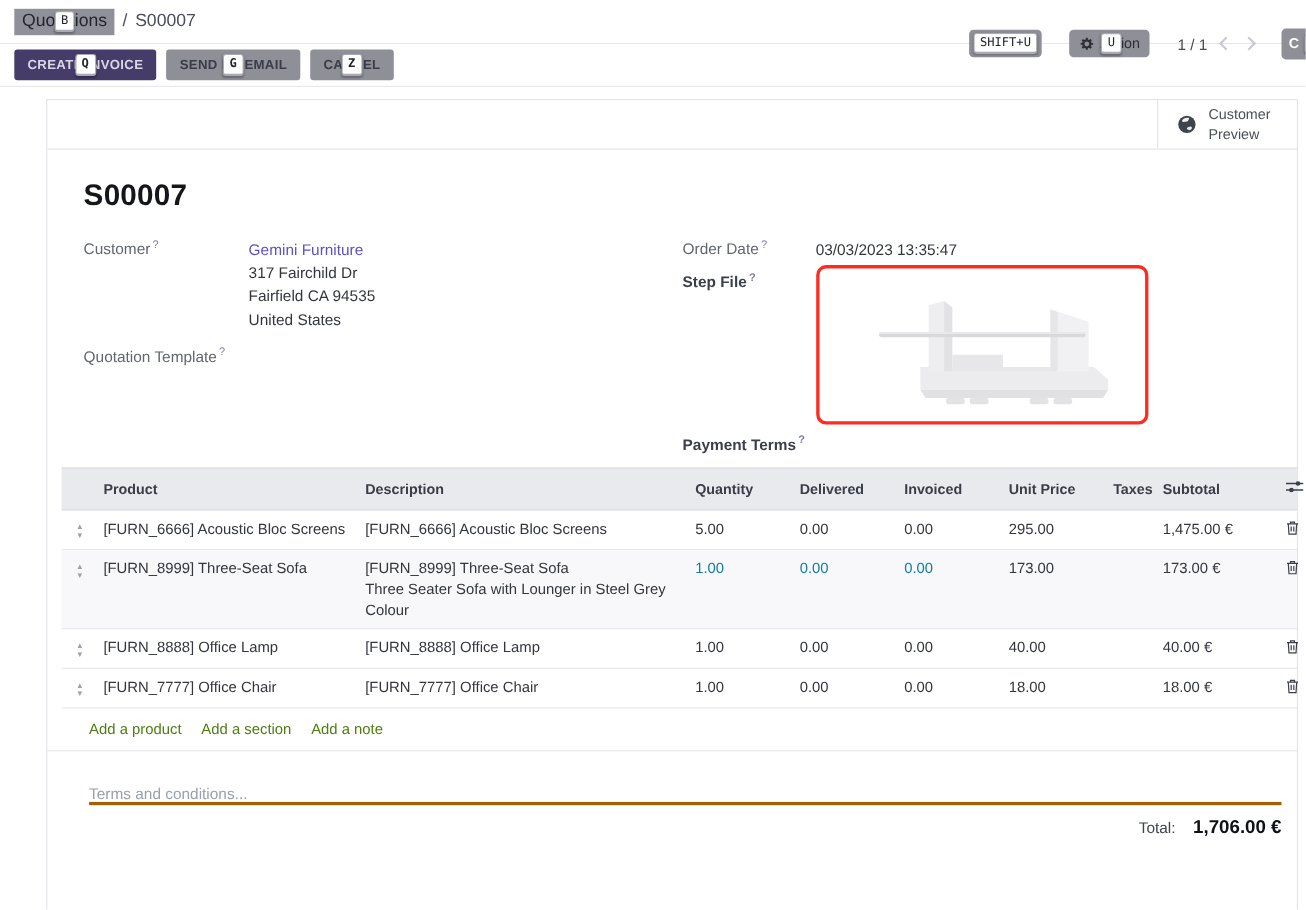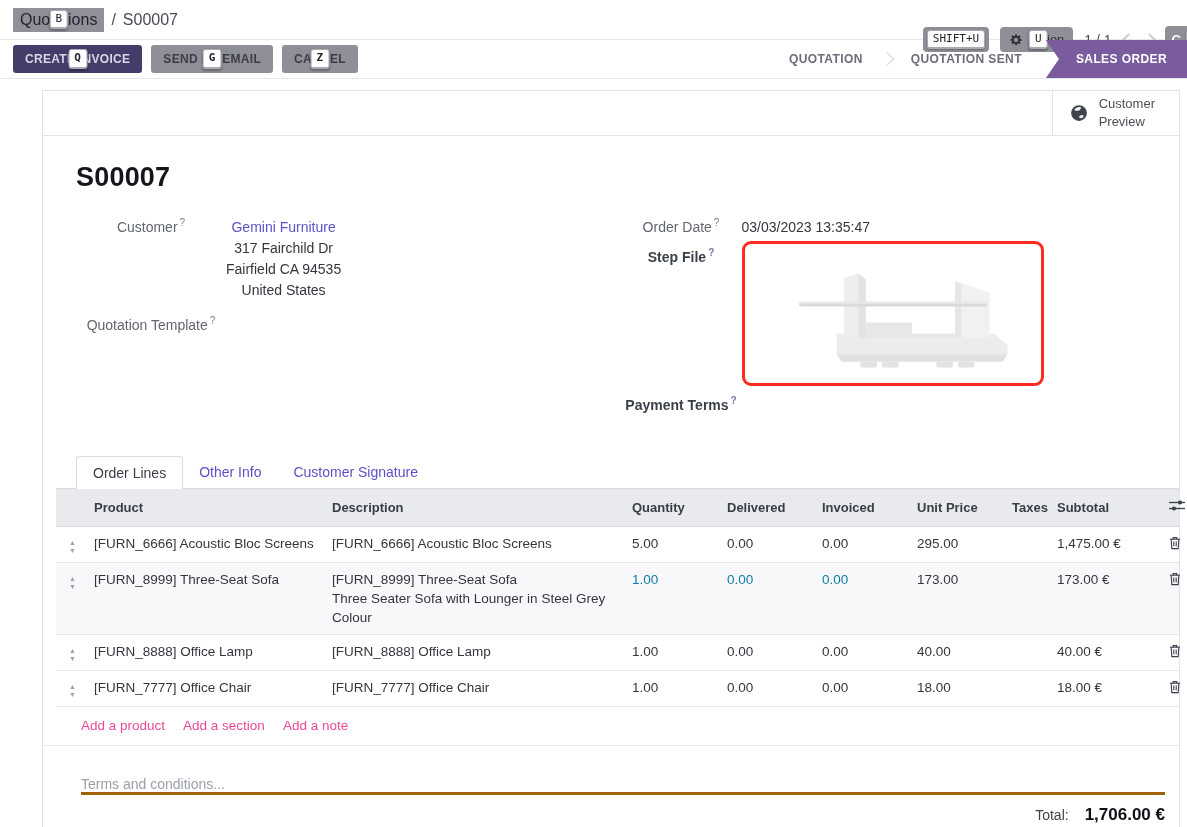--- a/index.html
+++ b/index.html
@@ -9,21 +9,21 @@
     font-family:"Liberation Sans", sans-serif; color:#33363d; font-size:13.5px;
   }
   
   .topbar { height:40px; display:flex; align-items:center; padding-left:13px; border-bottom:1px solid #e6e7ea; }
   .breadcrumb { font-size:16px; color:#4a4d57; display:flex; align-items:center; gap:7px; }
   .bc-parent { position:relative; background:#90909a; color:#23252d; padding:3px 7px; cursor:pointer; }
   .kbd { display:inline-block; background:#fdfdfd; border:1px solid #a9aab3; border-bottom-width:2px;
          border-radius:3px; padding:1px 5px; font-family:"DejaVu Sans Mono", monospace; font-size:11px;
          color:#23252d; line-height:1.35; box-shadow:0 1px 2px rgba(0,0,0,.28); }
   .kbd-center { position:absolute; left:50%; top:50%; transform:translate(-50%,-50%); z-index:3; }
-  .topbar-right { margin-left:auto; display:flex; align-items:center; gap:11px;margin-top:40px; }
+  .topbar-right { margin-left:auto; display:flex; align-items:center; gap:25px;margin-top:40px; }
   .hintbtn { background:#8f8f97; border-radius:4px; padding:3px 4px; display:flex; align-items:center; cursor:pointer; }
   .actionbtn { background:#8f8f97; border-radius:4px; padding:5px 9px; display:flex; align-items:center; gap:5px;
                color:#2c2f38; font-size:13px; position:relative; cursor:pointer; }
   .actionbtn .kbd { position:absolute; left:52%; top:50%; transform:translate(-50%,-50%); }
   .pager { display:flex; align-items:center; gap:12px; color:#4a4d57; font-size:14px; }
   .chev { width:9px; height:9px; border-top:2px solid #c9cbd1; border-right:2px solid #c9cbd1; display:inline-block; cursor:pointer; }
   .chev-left  { transform:rotate(-135deg); }
   .chev-right { transform:rotate(45deg); }
   .corner-btn { background:#8f8f97; border-radius:4px; padding:5px 7px; color:#fff; font-weight:bold; font-size:13px;
                 display:flex; align-items:center; gap:5px; margin-right:-26px; cursor:pointer; }
@@ -44,21 +44,21 @@
                   padding:0 44px 0 30px; margin-right:-24px; }
   
   .sheet { position:absolute; left:42px; right:7px; top:90px; bottom:0; background:#fff;
            border:1px solid #e2e3e7; border-bottom:none; }
   .sheet-header { height:45px; border-bottom:1px solid #e2e3e7; display:flex; justify-content:flex-end; }
   .preview-btn { border-left:1px solid #e2e3e7; display:flex; align-items:center; gap:11px;
                  padding:0 24px 0 17px; font-size:13px; color:#4a4f58; line-height:1.35; cursor:pointer; }
   .sheet-body { padding:26px 14px 0 33px; }
   .doc-title { font-size:27px; font-weight:600; color:#14161c; margin-bottom:24px; letter-spacing:.2px; }
   .fieldgrid { display:flex; }
-  .fcol { width:50%;text-align:center; }
+  .fcol { width:50%; }
   .frow { display:flex; margin-bottom:9px; }
   .flabel { width:150px; color:#62666f; font-size:14px; flex:none; }
   .fcol-right .flabel { width:121px; }
   .flabel.bold { color:#3a3f4a; font-weight:bold; }
   .help { color:#8077a0; font-size:10px; vertical-align:super; margin-left:2px; }
   .fvalue { font-size:14px; color:#33363d; line-height:21px; }
   .link { color:#5c52c7; cursor:pointer; text-decoration:none; }
   .mt14 { margin-top:14px; }
   .stepbox { width:302px; height:145px; border:3px solid #fe2b1f; border-radius:9px; background:#fff;
              display:flex; align-items:center; justify-content:center; margin-top:-6px; }
@@ -78,21 +78,21 @@
   .cell.num { text-align:left; }
   .cell.product { padding-left:5px; }
   .handle { text-align:center; color:#9aa0a8; font-size:7px; line-height:1; padding-top:11px; cursor:grab; }
   .handle span { display:block; margin:1px 0; }
   .teal { color:#0d7ea6; }
   .rowhl { background:#f8f8fa; }
   .cell.icon-cell { padding-top:9px; text-align:center; cursor:pointer; }
   .cell:empty { padding-top:0; padding-bottom:0; }
   .desc2:empty { display:none; }
   .addrow { display:flex; gap:18px; padding:11px 0 12px 38px; border-bottom:1px solid #e6e7ea; font-size:13.5px; }
-  .addlink { color:#ec4899; cursor:pointer; }
+  .addlink { color:#4d7c0f; cursor:pointer; }
   
   .bottom { display:flex; justify-content:space-between; padding:20px 14px 0 38px;flex-direction:column; }
   .terms { color:#9aa0ab; font-size:14px; padding-top:10px; cursor:text; }
   .totalbox { border-top:3px solid #a16207; padding-top:10px; display:flex; align-items:baseline;
               gap:16px; min-width:168px; justify-content:flex-end; }
   .total-label { font-size:14px; color:#3f434c; }
   .total-value { font-size:17px; font-weight:bold; color:#0f1116; }
 </style>
 </head>
 <body>
@@ -135,26 +135,20 @@
     <span class="kbd kbd-center">Q</span>
   </span>
   <span class="btn btn-hinted">
     <span>SEND BY EMAIL</span>
     <span class="kbd kbd-center">G</span>
   </span>
   <span class="btn btn-hinted">
     <span>CANCEL</span>
     <span class="kbd kbd-center">Z</span>
   </span>
-  <div class="statusbar">
-    <span class="stage">QUOTATION</span>
-    <span class="stage-sep"></span>
-    <span class="stage">QUOTATION SENT</span>
-    <span class="stage stage-active">SALES ORDER</span>
-  </div>
 </div>
 
 <div class="sheet">
   <div class="sheet-header">
     <div class="preview-btn">
       <svg width="18" height="18" viewBox="0 0 16 16">
           <circle cx="8" cy="8" r="7" fill="#3f444c"></circle>
           <path d="M4 5.2c.9-2 3.8-3 5.9-2.1-.9 1.9-1 2.9-2.9 2.9-1.4 0-2.3.8-3-.8z" fill="#fff" opacity=".92"></path>
           <path d="M9.2 10.2c1.9-1 3-.1 2.9 1-.9 1.8-2.9 1.9-3.8.9-.7-.8-.1-1.4.9-1.9z" fill="#fff" opacity=".88"></path>
         </svg>
@@ -222,25 +216,20 @@
         <div class="frow" style="margin-bottom:13px;">
           <span class="flabel bold">
             <span>Payment Terms</span><span class="help">?</span>
           </span>
           <span class="fvalue"></span>
         </div>
       </div>
     </div>
   </div>
 
-  <div class="tabs">
-    <span class="tab tab-active">Order Lines</span>
-    <span class="tab tab-link">Other Info</span>
-    <span class="tab tab-link">Customer Signature</span>
-  </div>
 
   <div class="olist">
     <div class="orow ohead">
       <span class="cell"></span>
       <span class="cell product">Product</span>
       <span class="cell">Description</span>
       <span class="cell num">Quantity</span>
       <span class="cell num">Delivered</span>
       <span class="cell num">Invoiced</span>
       <span class="cell num">Unit Price</span>

